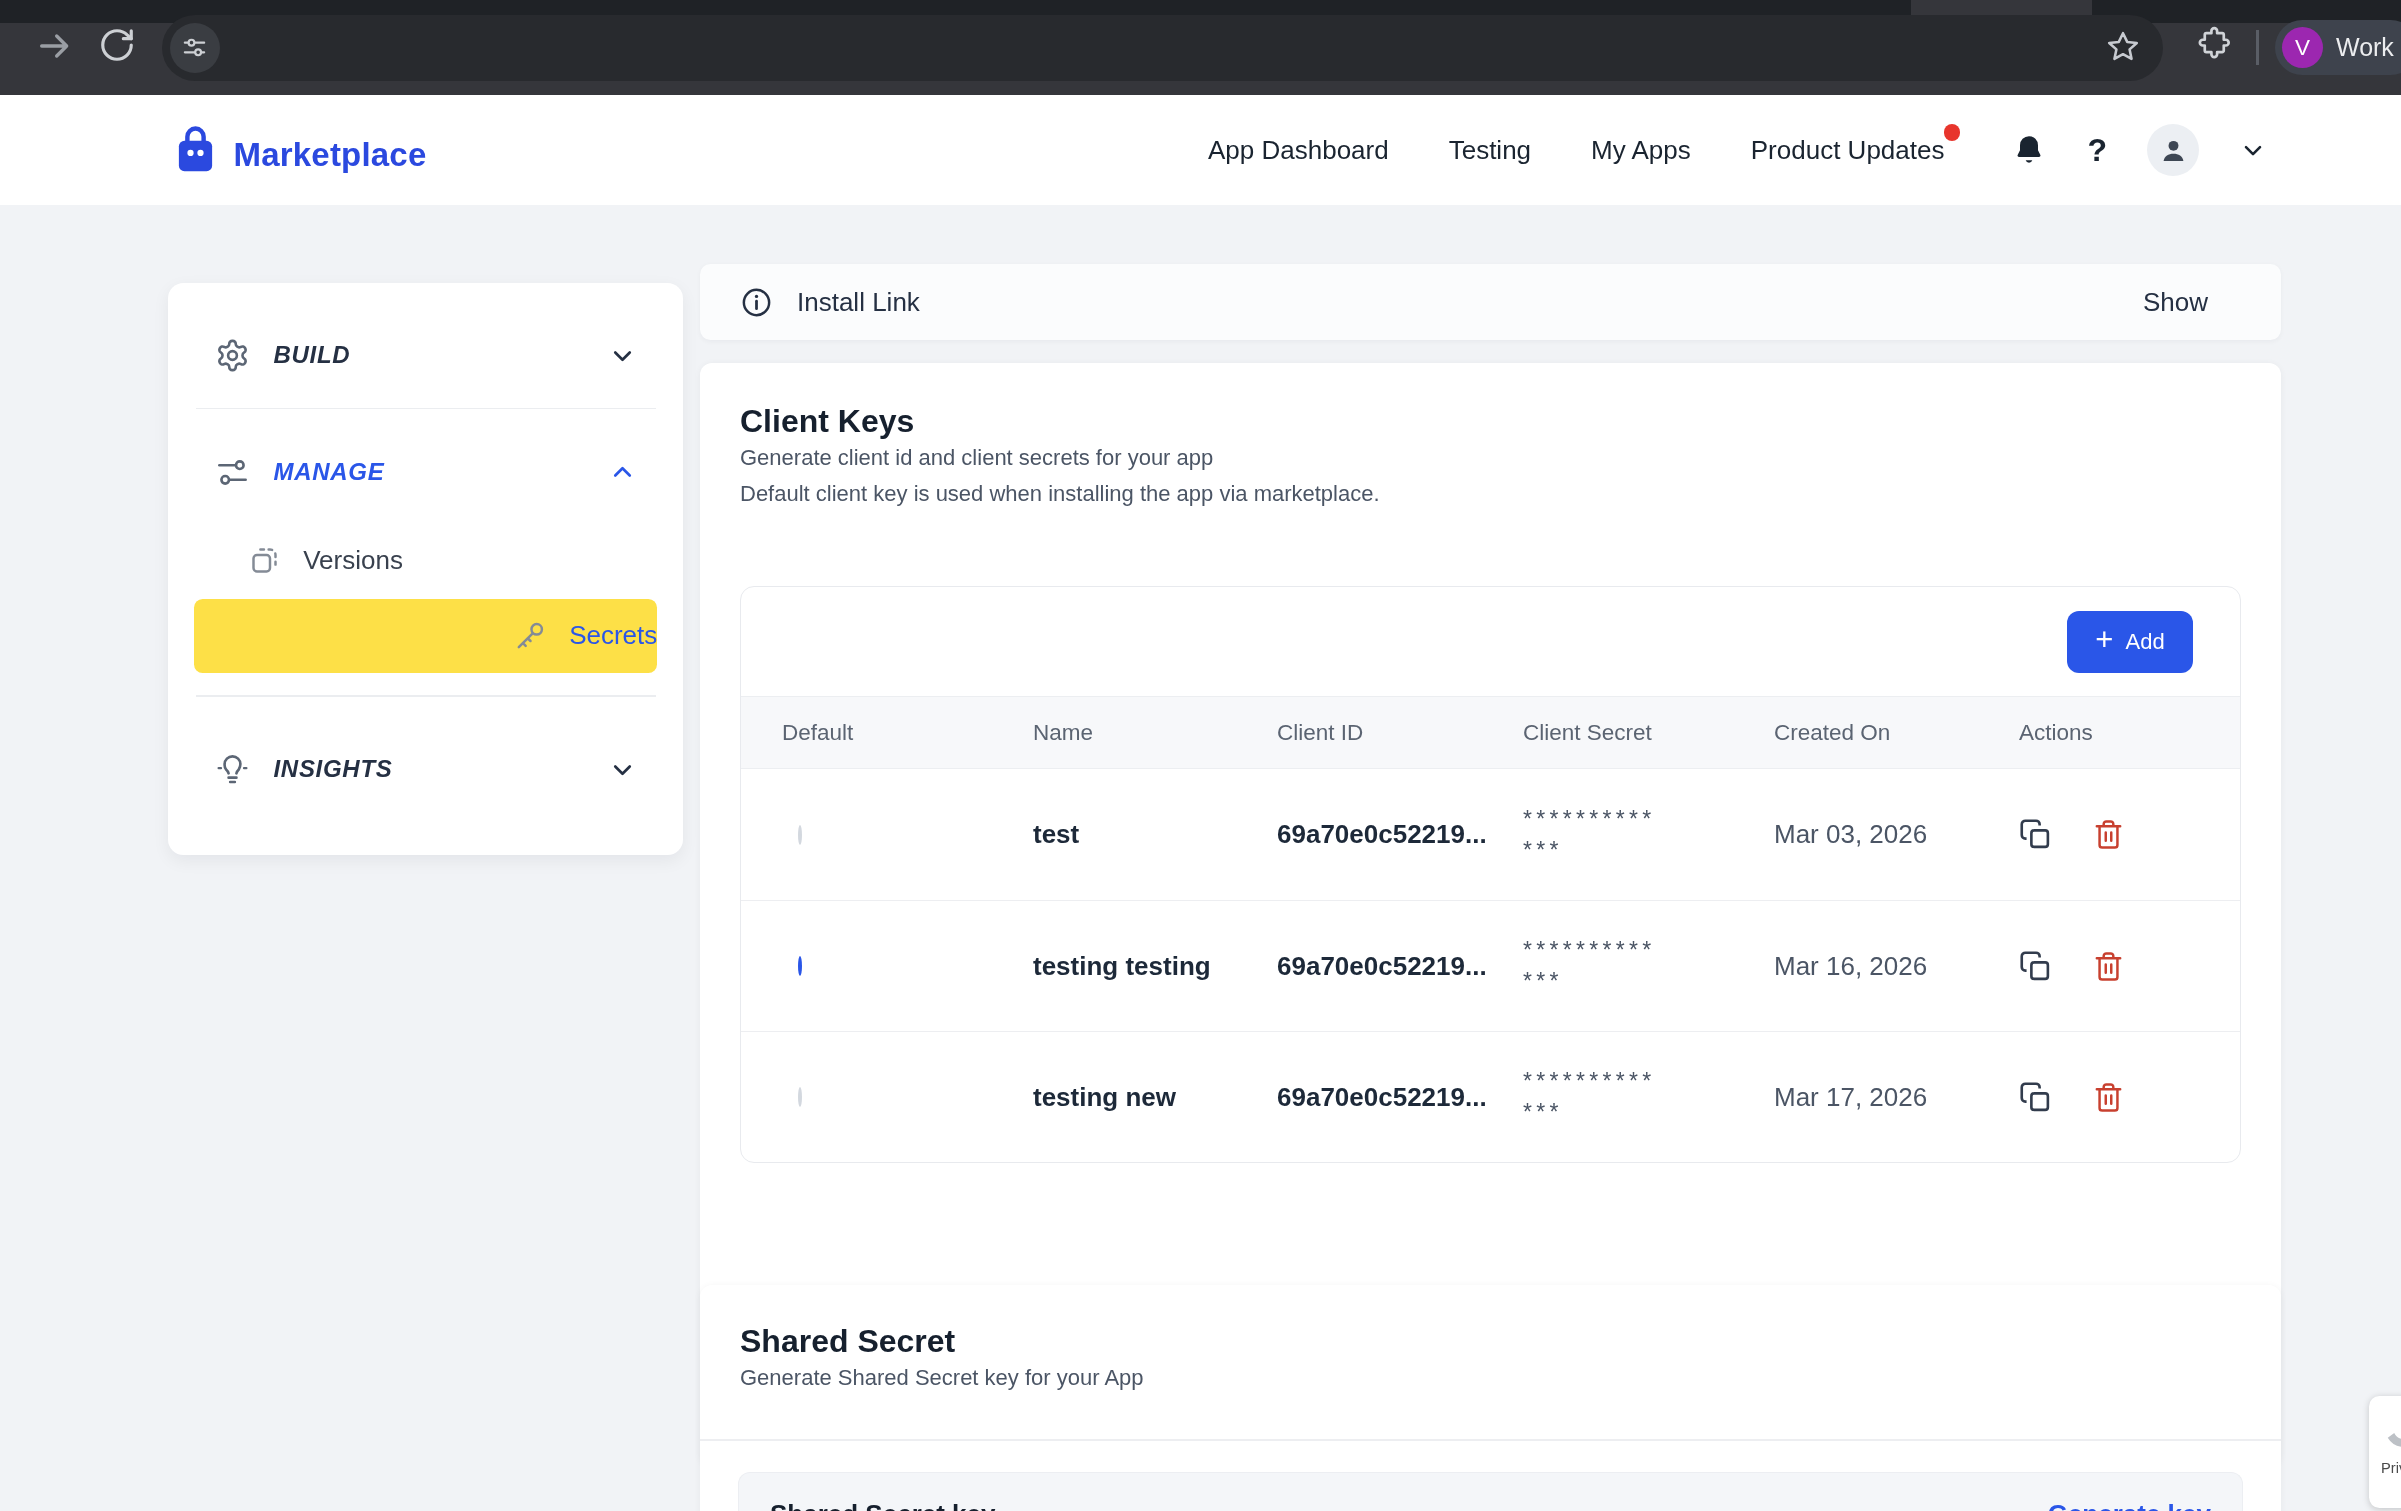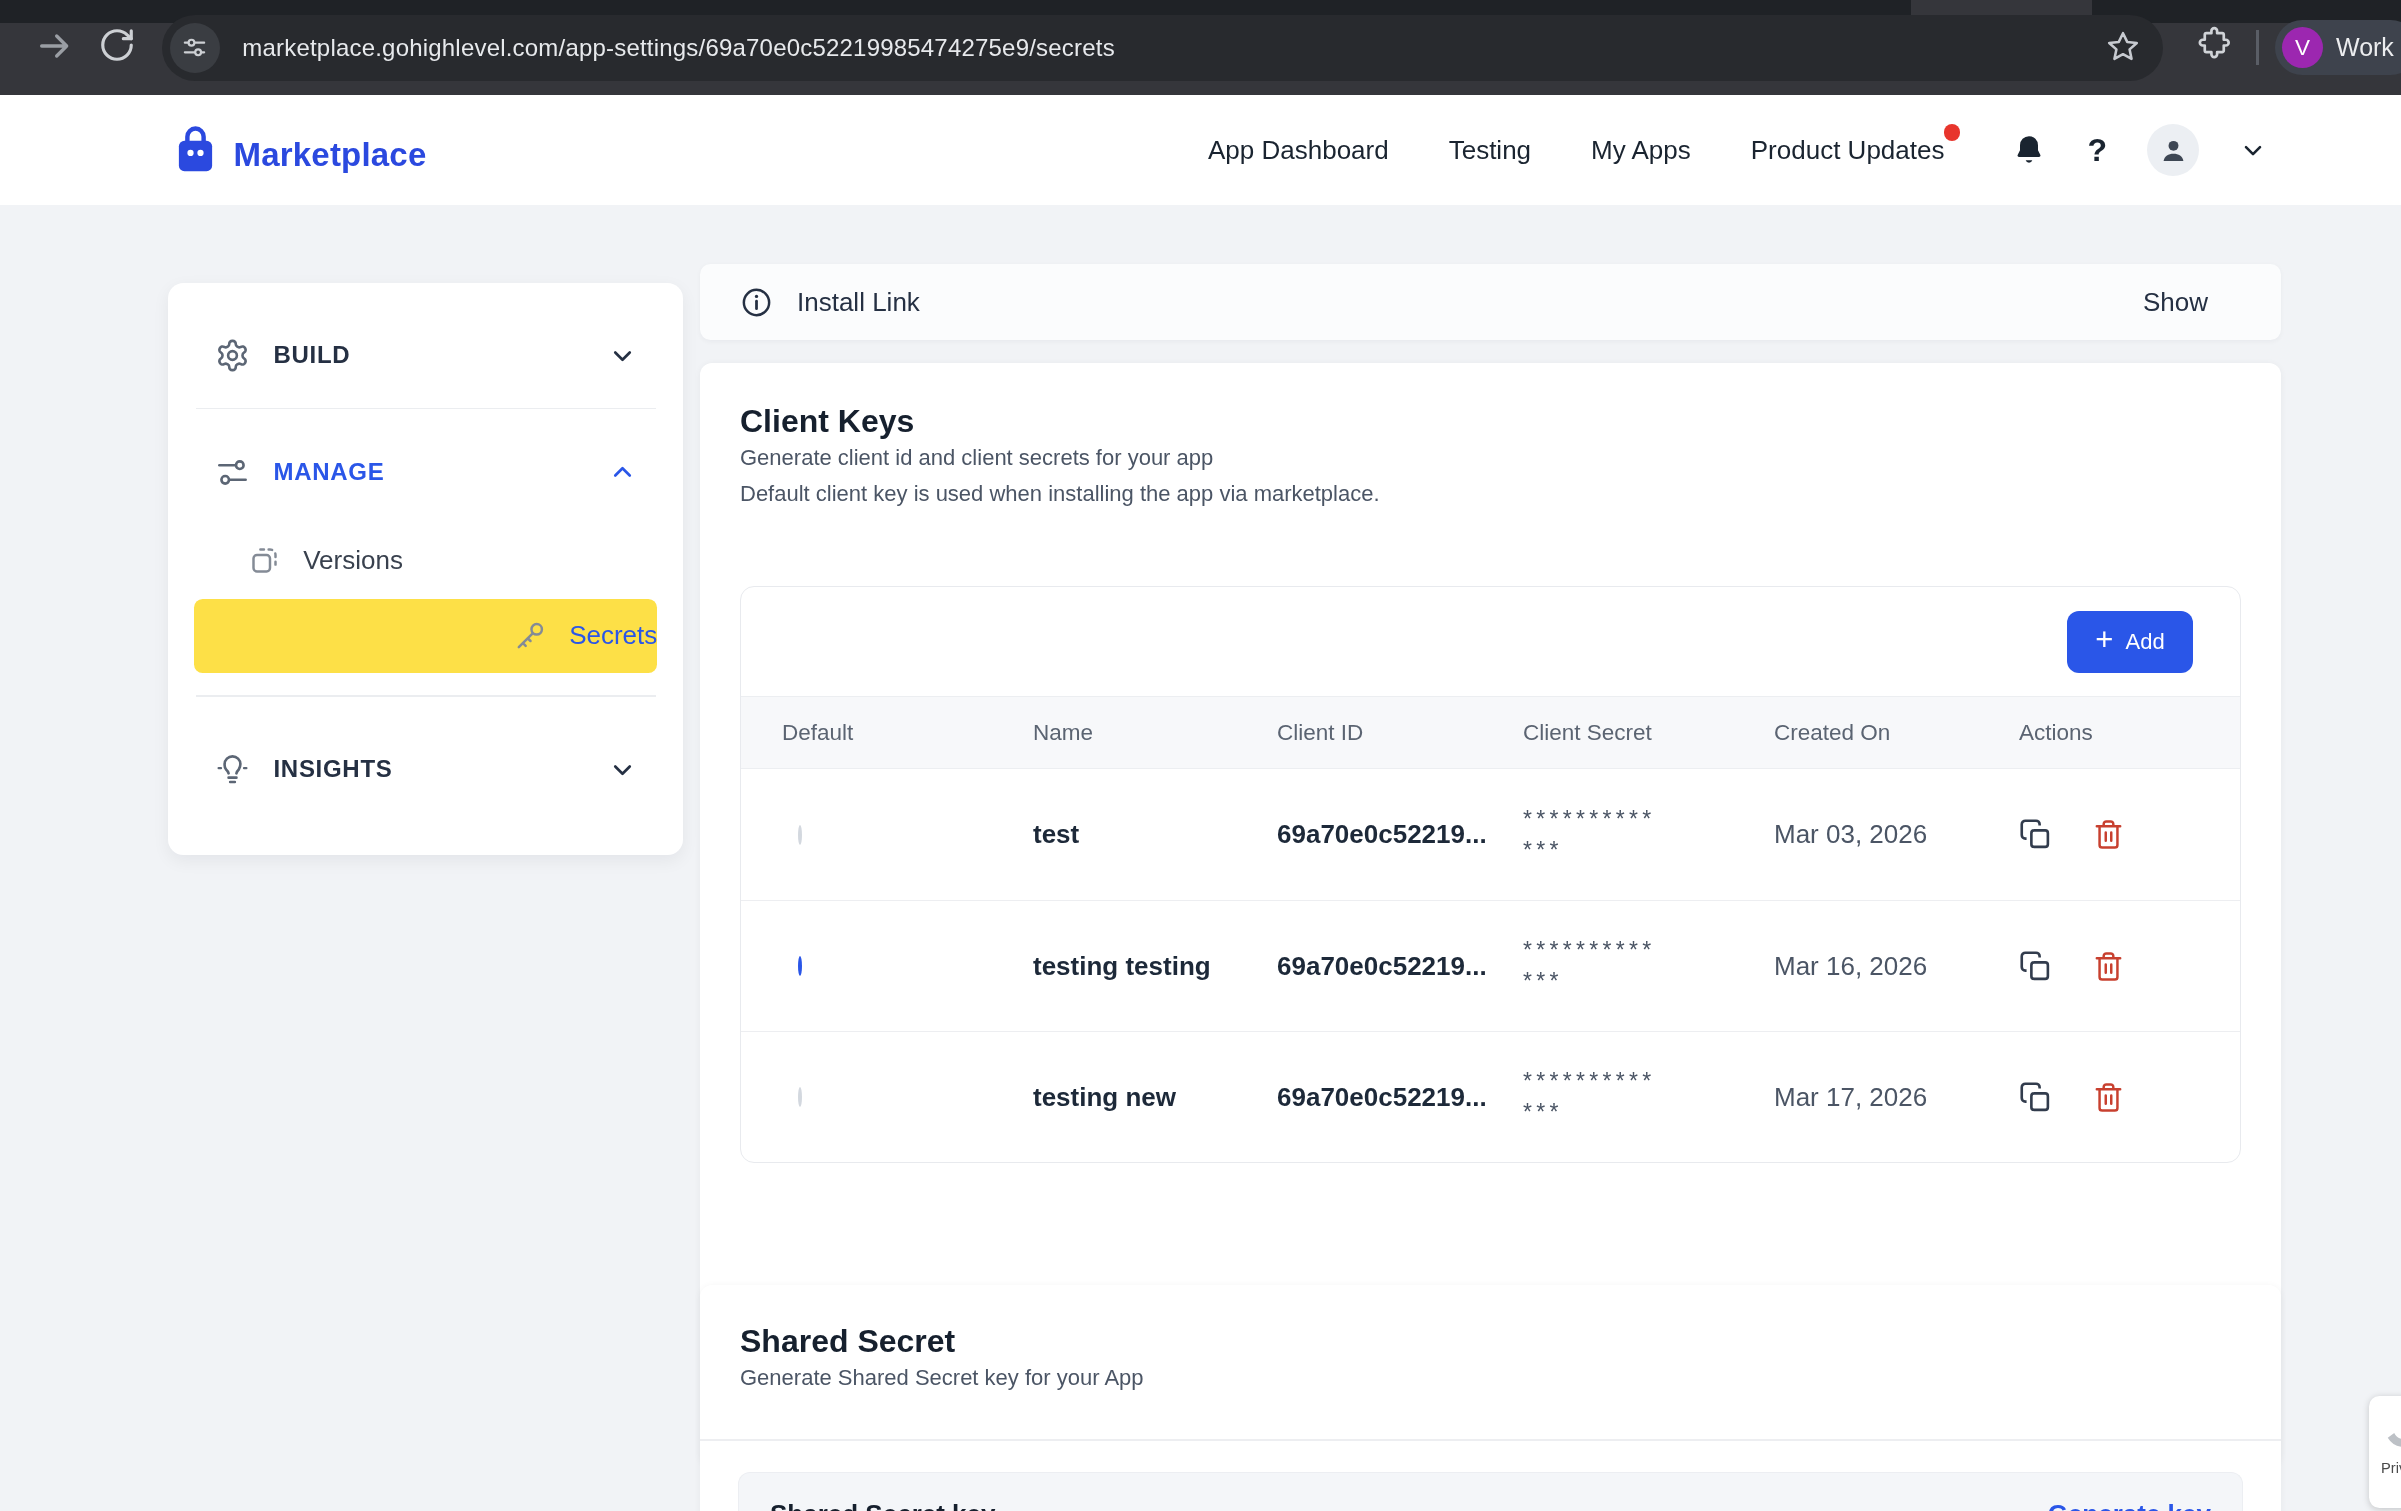--- a/index.html
+++ b/index.html
@@ -38,21 +38,21 @@
   .topnav-item { font-size:26px; font-weight:500; color:#1A2430; position:relative; cursor:pointer; white-space:nowrap; }
   .nav-dot { position:absolute; top:-10.4px; right:-15.5px; width:16.4px; height:16.4px; border-radius:50%; background:#E8352C; }
   .hdr-icons { display:flex; align-items:center; gap:40px; margin-right:134px; }
   .bell { color:#1A2430; }
   .help { font-size:32px; font-weight:600; color:#1A2430; }
   .avatar-chip { width:52px; height:52px; border-radius:50%; background:#ECEFF3; display:flex; align-items:center; justify-content:center; color:#3E4754; }
   .hdr-chevron { color:#1A2430; }
 
   
   .side-card { position:absolute; left:168px; top:283px; width:515px; height:572px; background:#fff; border-radius:15.5px; box-shadow:0 5.2px 17.3px rgba(16,24,40,.06); padding:35px 24px 0; }
-  .side-row { height:74px; display:flex; align-items:center; padding:0 22.5px; }
+  .side-row { height:74px; display:flex; align-items:center; padding:0 22.5px;font-style:italic; }
   .side-row .sicon { width:35px; color:#5C6675; margin-right:24px; }
   .side-label { font-size:24px; font-weight:700; letter-spacing:0.7px; color:#253043; }
   .side-row .chev { margin-left:auto; color:#253043; }
   .side-row.active-section .side-label, .side-row.active-section .chev { color:#2A56E8; }
   .side-div { height:1.7px; background:#EBEDF0; margin:15.5px 3.5px; }
   .sub-row { height:74px; display:flex; align-items:center; padding-left:54px; margin:1.7px 1.7px; border-radius:8.6px; }
   .sub-row .sicon { width:33px; color:#848B96; margin-right:22.5px; }
   .sub-label { font-size:26px; color:#39414E; }
   .sub-row.active { background:#fde047;justify-content:flex-end; }
   .sub-row.active .sub-label { color:#2A56E8; font-weight:500; }
@@ -187,21 +187,20 @@
       <svg width="38" height="38" viewBox="0 0 44 44">
         <use href="#i-reload"></use>
       </svg>
     </span>
   <div class="url-pill">
     <span class="site-chip">
         <svg width="29" height="29" viewBox="0 0 34 34">
           <use href="#i-tune"></use>
         </svg>
       </span>
-    <span class="url-text">marketplace.gohighlevel.com/app-settings/69a70e0c52219985474275e9/secrets</span>
     <span class="star">
         <svg width="36" height="36" viewBox="0 0 42 42">
           <use href="#i-star"></use>
         </svg>
       </span>
   </div>
   <span class="puzzle">
       <svg width="38" height="38" viewBox="0 0 44 44">
         <use href="#i-puzzle"></use>
       </svg>

